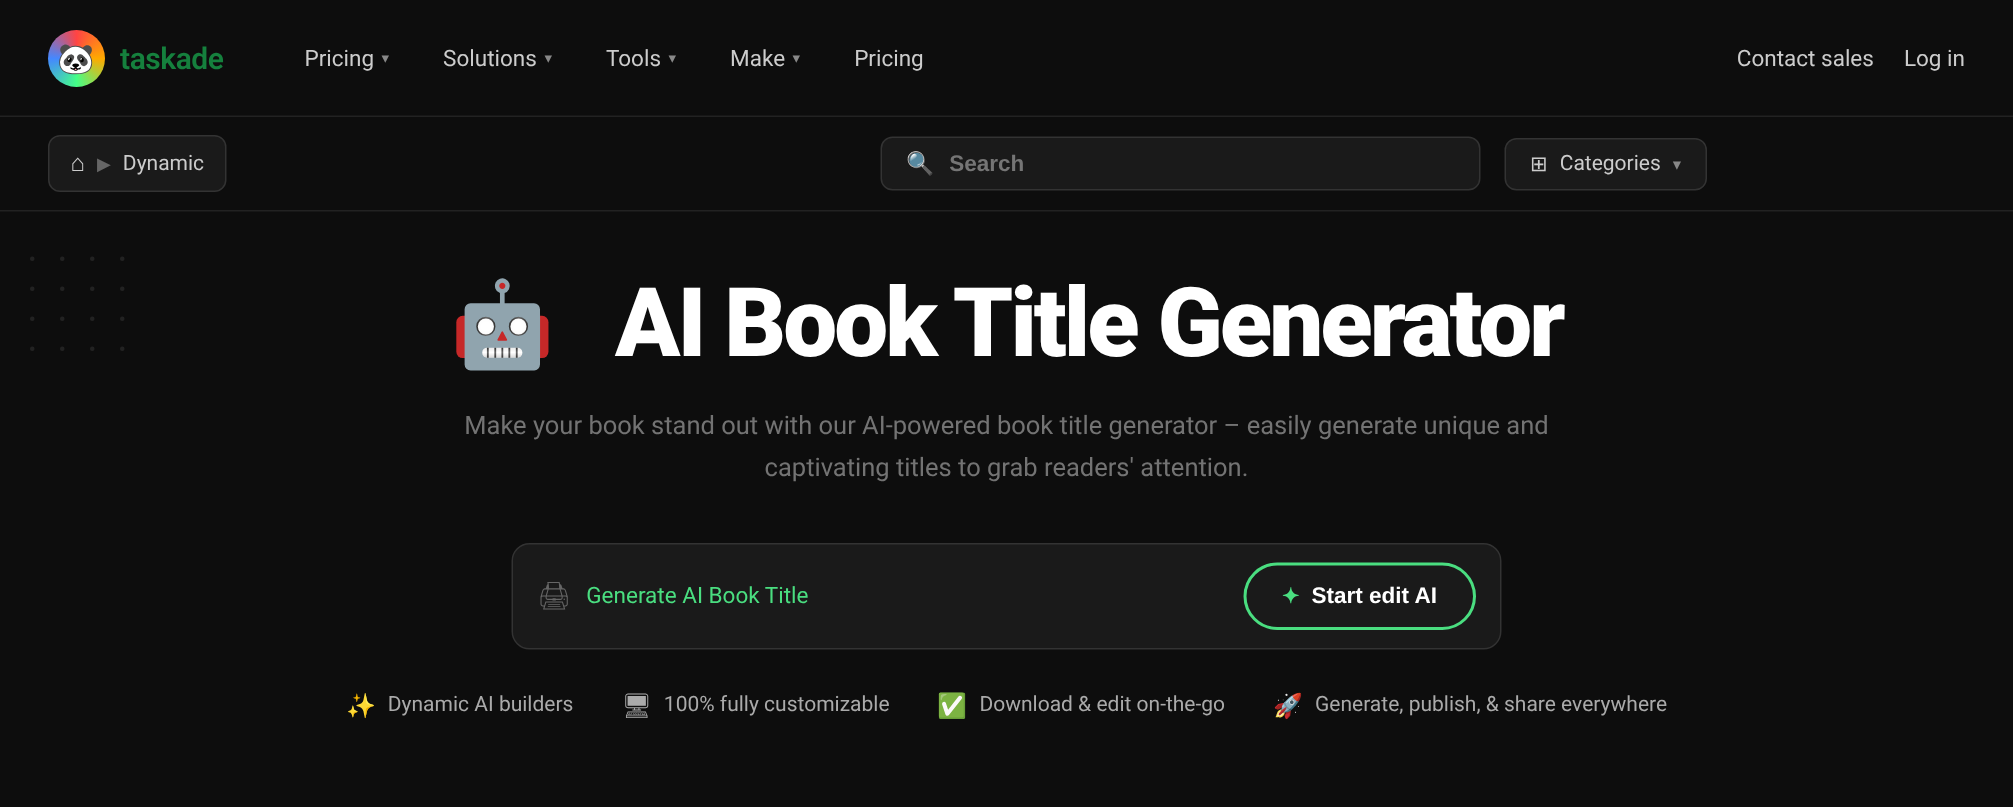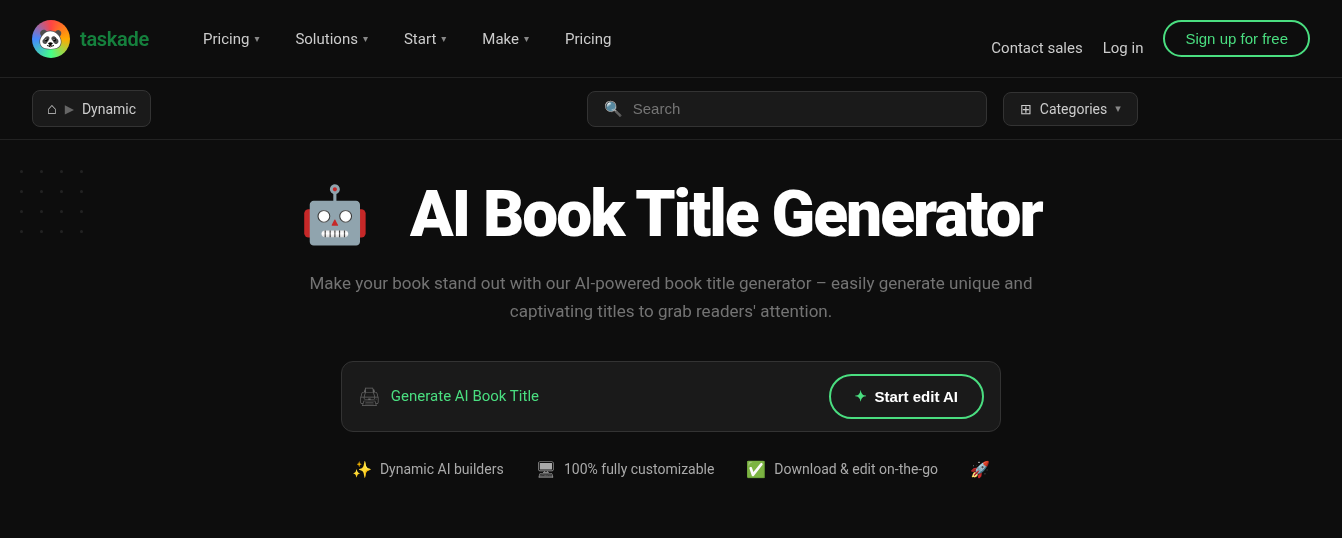--- a/index.html
+++ b/index.html
@@ -124,20 +124,21 @@
       margin-left: 420px;
     }
     .search-icon-svg { color: #666; font-size: 15px; }
     .search-input {
       background: transparent;
       border: none;
       outline: none;
       color: #e5e5e5;
       font-size: 15px;
       width: 100%;
+      font-weight: bold;
     }
     .categories-btn {
       display: flex;
       align-items: center;
       gap: 8px;
       background: #1a1a1a;
       border: 1px solid #333;
       border-radius: 8px;
       padding: 8px 16px;
       font-size: 14px;
@@ -270,36 +271,35 @@
   <div class="nav-items">
     <div class="nav-item">
       <span>Pricing</span>
       <span class="nav-chevron">▾</span>
     </div>
     <div class="nav-item">
       <span>Solutions</span>
       <span class="nav-chevron">▾</span>
     </div>
     <div class="nav-item">
-      <span>Start</span>
+      <span>Tools</span>
       <span class="nav-chevron">▾</span>
     </div>
     <div class="nav-item">
       <span>Make</span>
       <span class="nav-chevron">▾</span>
     </div>
     <div class="nav-item">
       <span>Pricing</span>
     </div>
   </div>
 
   <div class="nav-right">
     <span class="nav-contact">Contact sales</span>
     <span class="nav-login">Log in</span>
-    <button class="nav-signup">Sign up for free</button>
   </div>
 </nav>
 
 <div class="toolbar">
   <div class="breadcrumb-area">
     <span class="breadcrumb-home">⌂</span>
     <span class="breadcrumb-arrow">▶</span>
     <span>Dynamic</span>
   </div>
 
@@ -362,15 +362,16 @@
     <div class="feature-item">
       <span class="feature-emoji">🖥</span>
       <span>100% fully customizable</span>
     </div>
     <div class="feature-item">
       <span class="feature-emoji">✅</span>
       <span>Download &amp; edit on-the-go</span>
     </div>
     <div class="feature-item">
       <span class="feature-emoji">🚀</span>
+      <span>Generate, publish, &amp; share everywhere</span>
     </div>
   </div>
 </main>
 
 </body></html>

